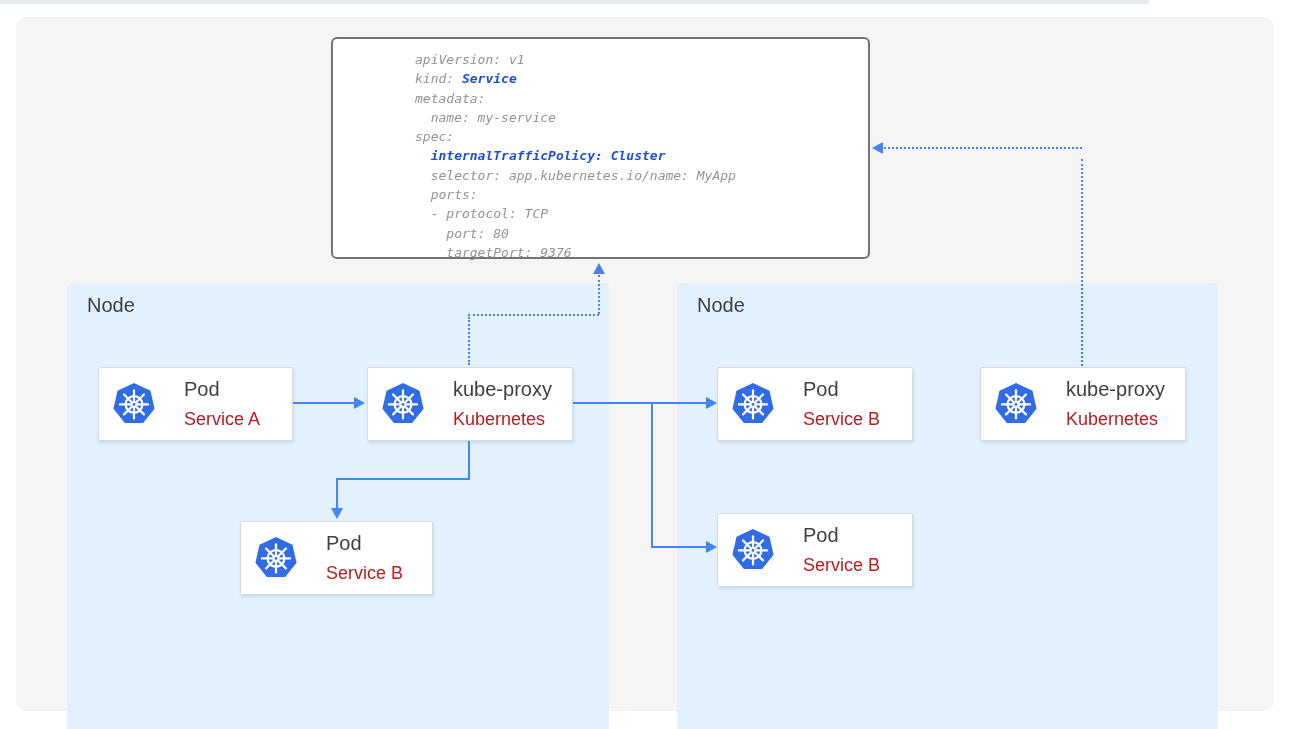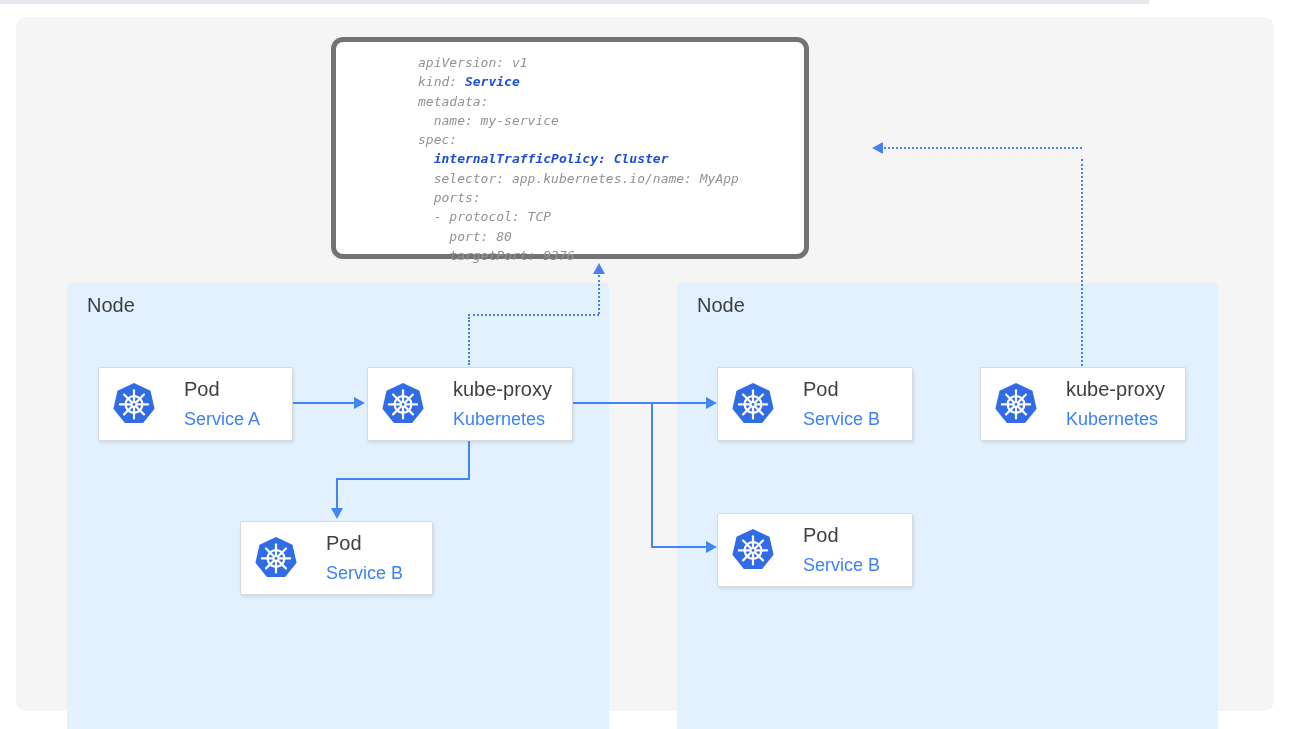--- a/index.html
+++ b/index.html
@@ -5,41 +5,41 @@
   html,body { margin:0; padding:0; background:#fff; }
   body { font-family:"Liberation Sans", sans-serif; -webkit-font-smoothing:antialiased; }
   .canvas { position:relative; width:1296px; height:729px; background:#fff; overflow:hidden; }
 
   .top-strip { position:absolute; left:0; top:0; width:1149px; height:4px; background:#e6e9ee; }
 
   .board { position:absolute; left:16px; top:17px; width:1258px; height:694px;
            background:#f5f5f6; border-radius:10px; }
 
   
-  .yaml-card { position:absolute; left:331px; top:37px; width:478px; height:222px;
-               background:#fff; border:5px solid #737373; border-radius:12px; box-sizing:border-box; }
+  .yaml-card { position:absolute; left:331px; top:37px; width:539px; height:222px;
+               background:#fff; border:2px solid #737373; border-radius:6px; box-sizing:border-box; }
   .code { margin:0; padding:11px 0 0 82px; font-family:"DejaVu Sans Mono", monospace;
           font-style:italic; font-size:13px; line-height:19.3px; color:#8f9397; white-space:pre; }
   .code .cl { height:19.3px; }
   .code .bold { color:#1d4ed8; font-weight:bold; }
 
   
   .node { position:absolute; top:283px; height:460px; background:#e2f1fd; border-radius:5px; }
   .node-left  { left:67px;  width:542px; }
   .node-right { left:677px; width:541px; }
   .node-label { position:absolute; left:20px; top:11px; font-size:20px; color:#3c4045; }
 
   
   .card { position:absolute; height:74px; background:#fff; border:1px solid #d8dbde;
           border-radius:2px; box-shadow:1px 2px 3px rgba(60,64,67,0.12); box-sizing:border-box;
           display:flex; align-items:center; }
   .logo { width:44px; height:44px; margin-left:13px; flex:0 0 auto; }
   .card-text { margin-left:28px; }
   .card-title { font-size:20px; line-height:23px; color:#404040; }
-  .card-sub { font-size:18px; line-height:21px; color:#3b82f6; margin-top:8px; }
+  .card-sub { font-size:18px; line-height:21px; color:#b91c1c; margin-top:8px; }
 
   .card-pod-a   { left:98px;  top:367px; width:195px; }
   .card-kp-l    { left:367px; top:367px; width:206px; }
   .card-pod-bl  { left:240px; top:521px; width:193px; }
   .card-pod-brt { left:717px; top:367px; width:196px; }
   .card-kp-r    { left:980px; top:367px; width:206px; }
   .card-pod-brb { left:717px; top:513px; width:196px; }
 
   
   .hline, .vline { position:absolute; background:#4285f4; }

